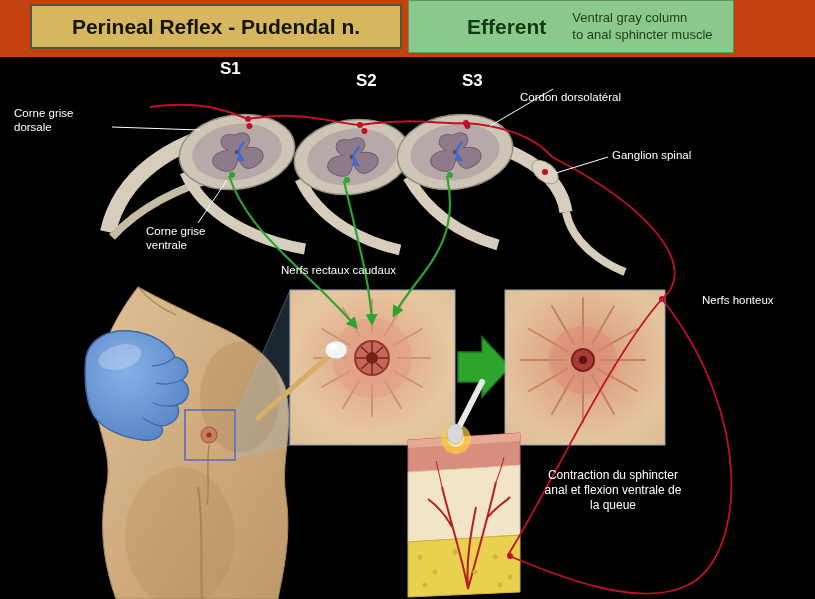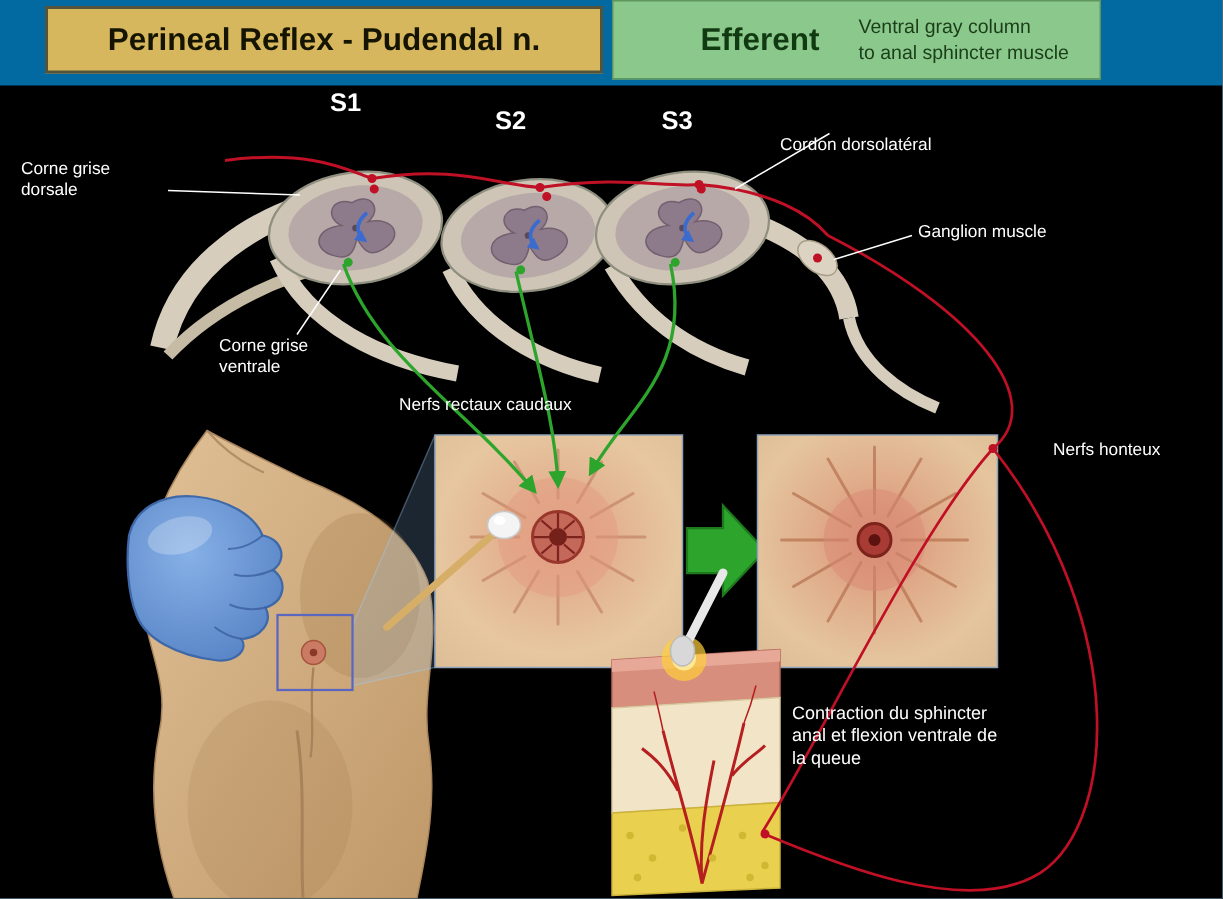--- a/index.html
+++ b/index.html
@@ -1,33 +1,33 @@
 <!DOCTYPE html>
 <html><head>
 <meta charset="utf-8">
 <style>
   html,body{margin:0;padding:0;background:#888;}
-  #stage{position:relative;width:815px;height:599px;background:#0369a1;overflow:hidden;
+  #stage{position:relative;width:815px;height:599px;background:#c2410c;overflow:hidden;
          font-family:"Liberation Sans",sans-serif;}
   
   .banner{position:absolute;box-sizing:border-box;display:flex;align-items:center;}
   #banner-left{left:30px;top:4px;width:372px;height:45px;background:#d7b75d;
                border:2px solid #55543a;justify-content:center;}
   #banner-left .t{font-size:21px;font-weight:bold;color:#141400;}
   #banner-right{left:408px;top:0;width:326px;height:53px;background:#8bc88b;
                 border:1px solid #5f965f;padding-left:58px;gap:26px;}
   #banner-right .t{font-size:21px;font-weight:bold;color:#123a12;}
   #banner-right .d{font-size:13px;color:#1a3d1a;line-height:1.3;white-space:pre-line;}
   
   #canvas{position:absolute;left:0;top:57px;width:815px;height:542px;background:#000;}
   
   .lbl{position:absolute;color:#ffffff;font-size:11.5px;line-height:1.25;
        white-space:pre-line;z-index:5;}
   .seg{font-weight:bold;font-size:17px;}
-  .lbl.big{font-size:12px;}
+  .lbl.big{font-size:12px;text-align:center;}
 </style>
 </head>
 <body>
 
 <div id="stage">
 
   <div id="banner-left" class="banner">
     <span class="t">Perineal Reflex - Pudendal n.</span>
   </div>
   <div id="banner-right" class="banner">
@@ -205,28 +205,28 @@
       <g stroke="#ffffff" stroke-width="1">
         <line x1="553" y1="32" x2="490" y2="69"></line>
         <line x1="112" y1="70" x2="200" y2="73"></line>
         <line x1="608" y1="100" x2="556" y2="116"></line>
         <line x1="198" y1="166" x2="227" y2="123"></line>
       </g>
     </svg>
   </div>
 
   <div class="lbl seg" style="left:220px;top:58px">S1</div>
-  <div class="lbl seg" style="left:330px;top:70px">S2</div>
-  <div class="lbl seg" style="left:441px;top:70px">S3</div>
+  <div class="lbl seg" style="left:356px;top:70px">S2</div>
+  <div class="lbl seg" style="left:462px;top:70px">S3</div>
 
   <div class="lbl" style="left:520px;top:90px">Cordon dorsolatéral</div>
   <div class="lbl" style="left:14px;top:106px">Corne grise
 dorsale</div>
-  <div class="lbl" style="left:612px;top:148px">Ganglion muscle</div>
+  <div class="lbl" style="left:612px;top:148px">Ganglion spinal</div>
   <div class="lbl" style="left:146px;top:224px">Corne grise
 ventrale</div>
-  <div class="lbl" style="left:266px;top:263px">Nerfs rectaux caudaux</div>
+  <div class="lbl" style="left:281px;top:263px">Nerfs rectaux caudaux</div>
   <div class="lbl" style="left:702px;top:293px">Nerfs honteux</div>
   <div class="lbl big" style="left:528px;top:468px;width:170px">Contraction du sphincter
 anal et flexion ventrale de
 la queue</div>
 
 </div>
 
 </body></html>

